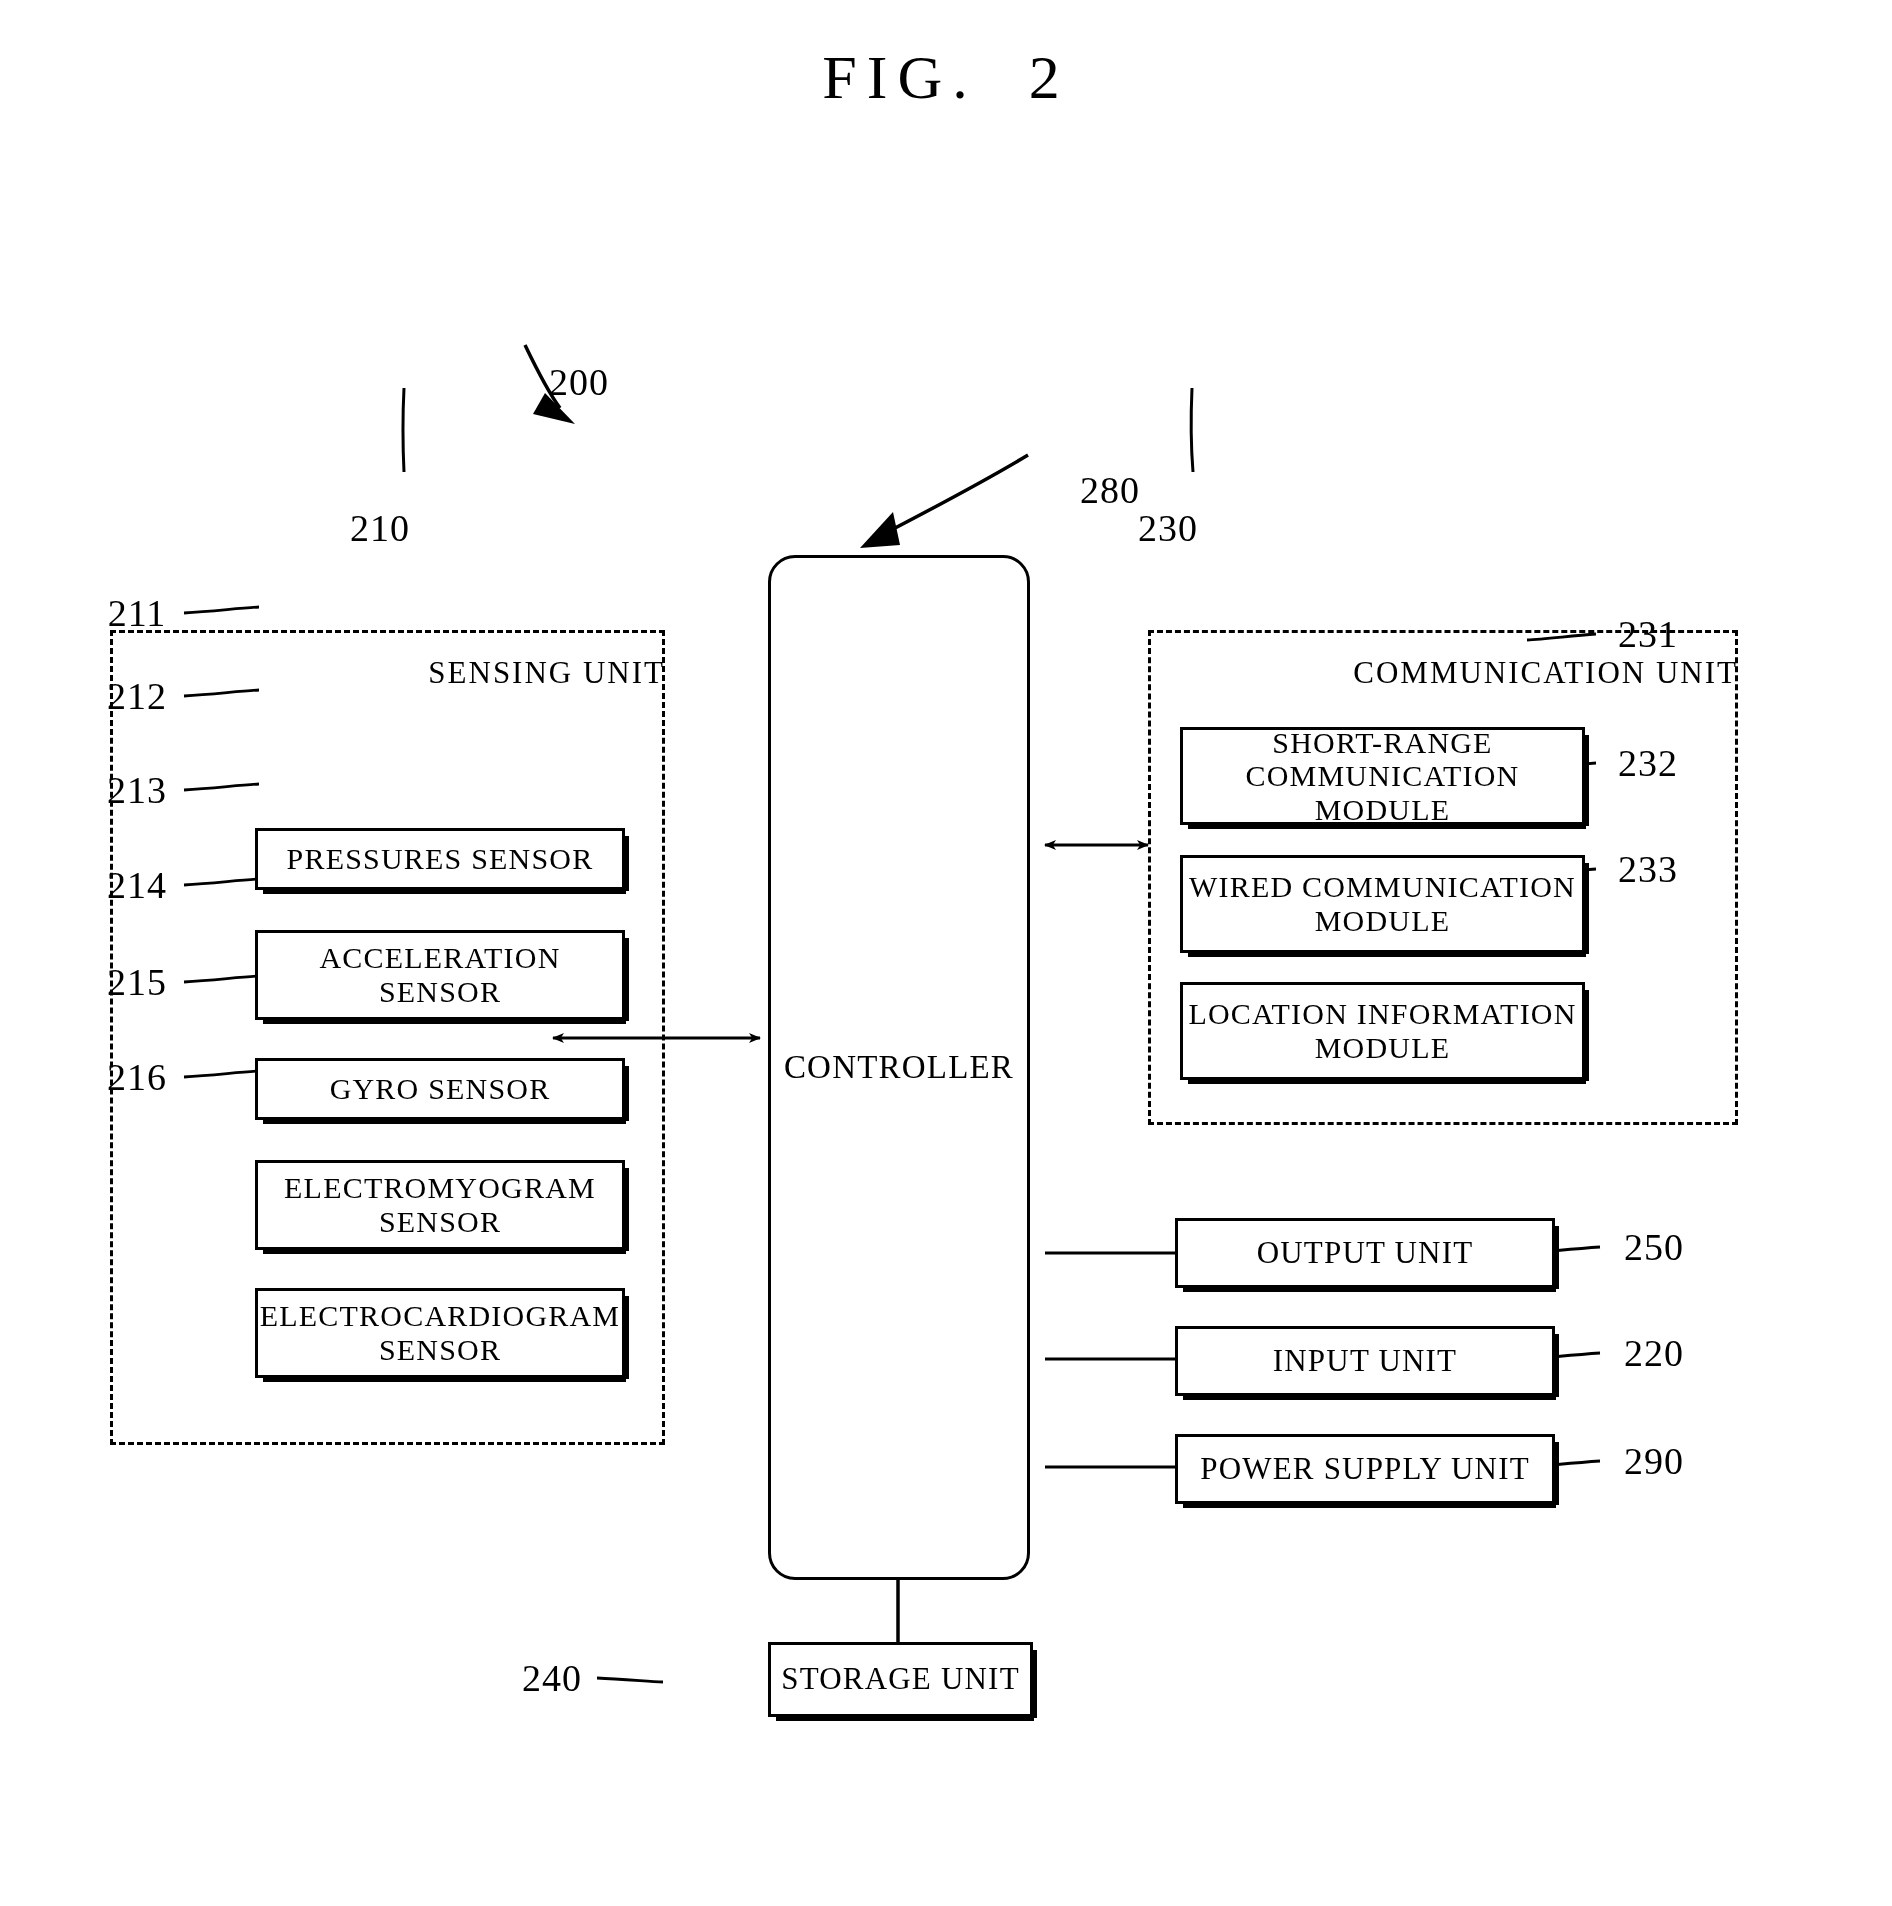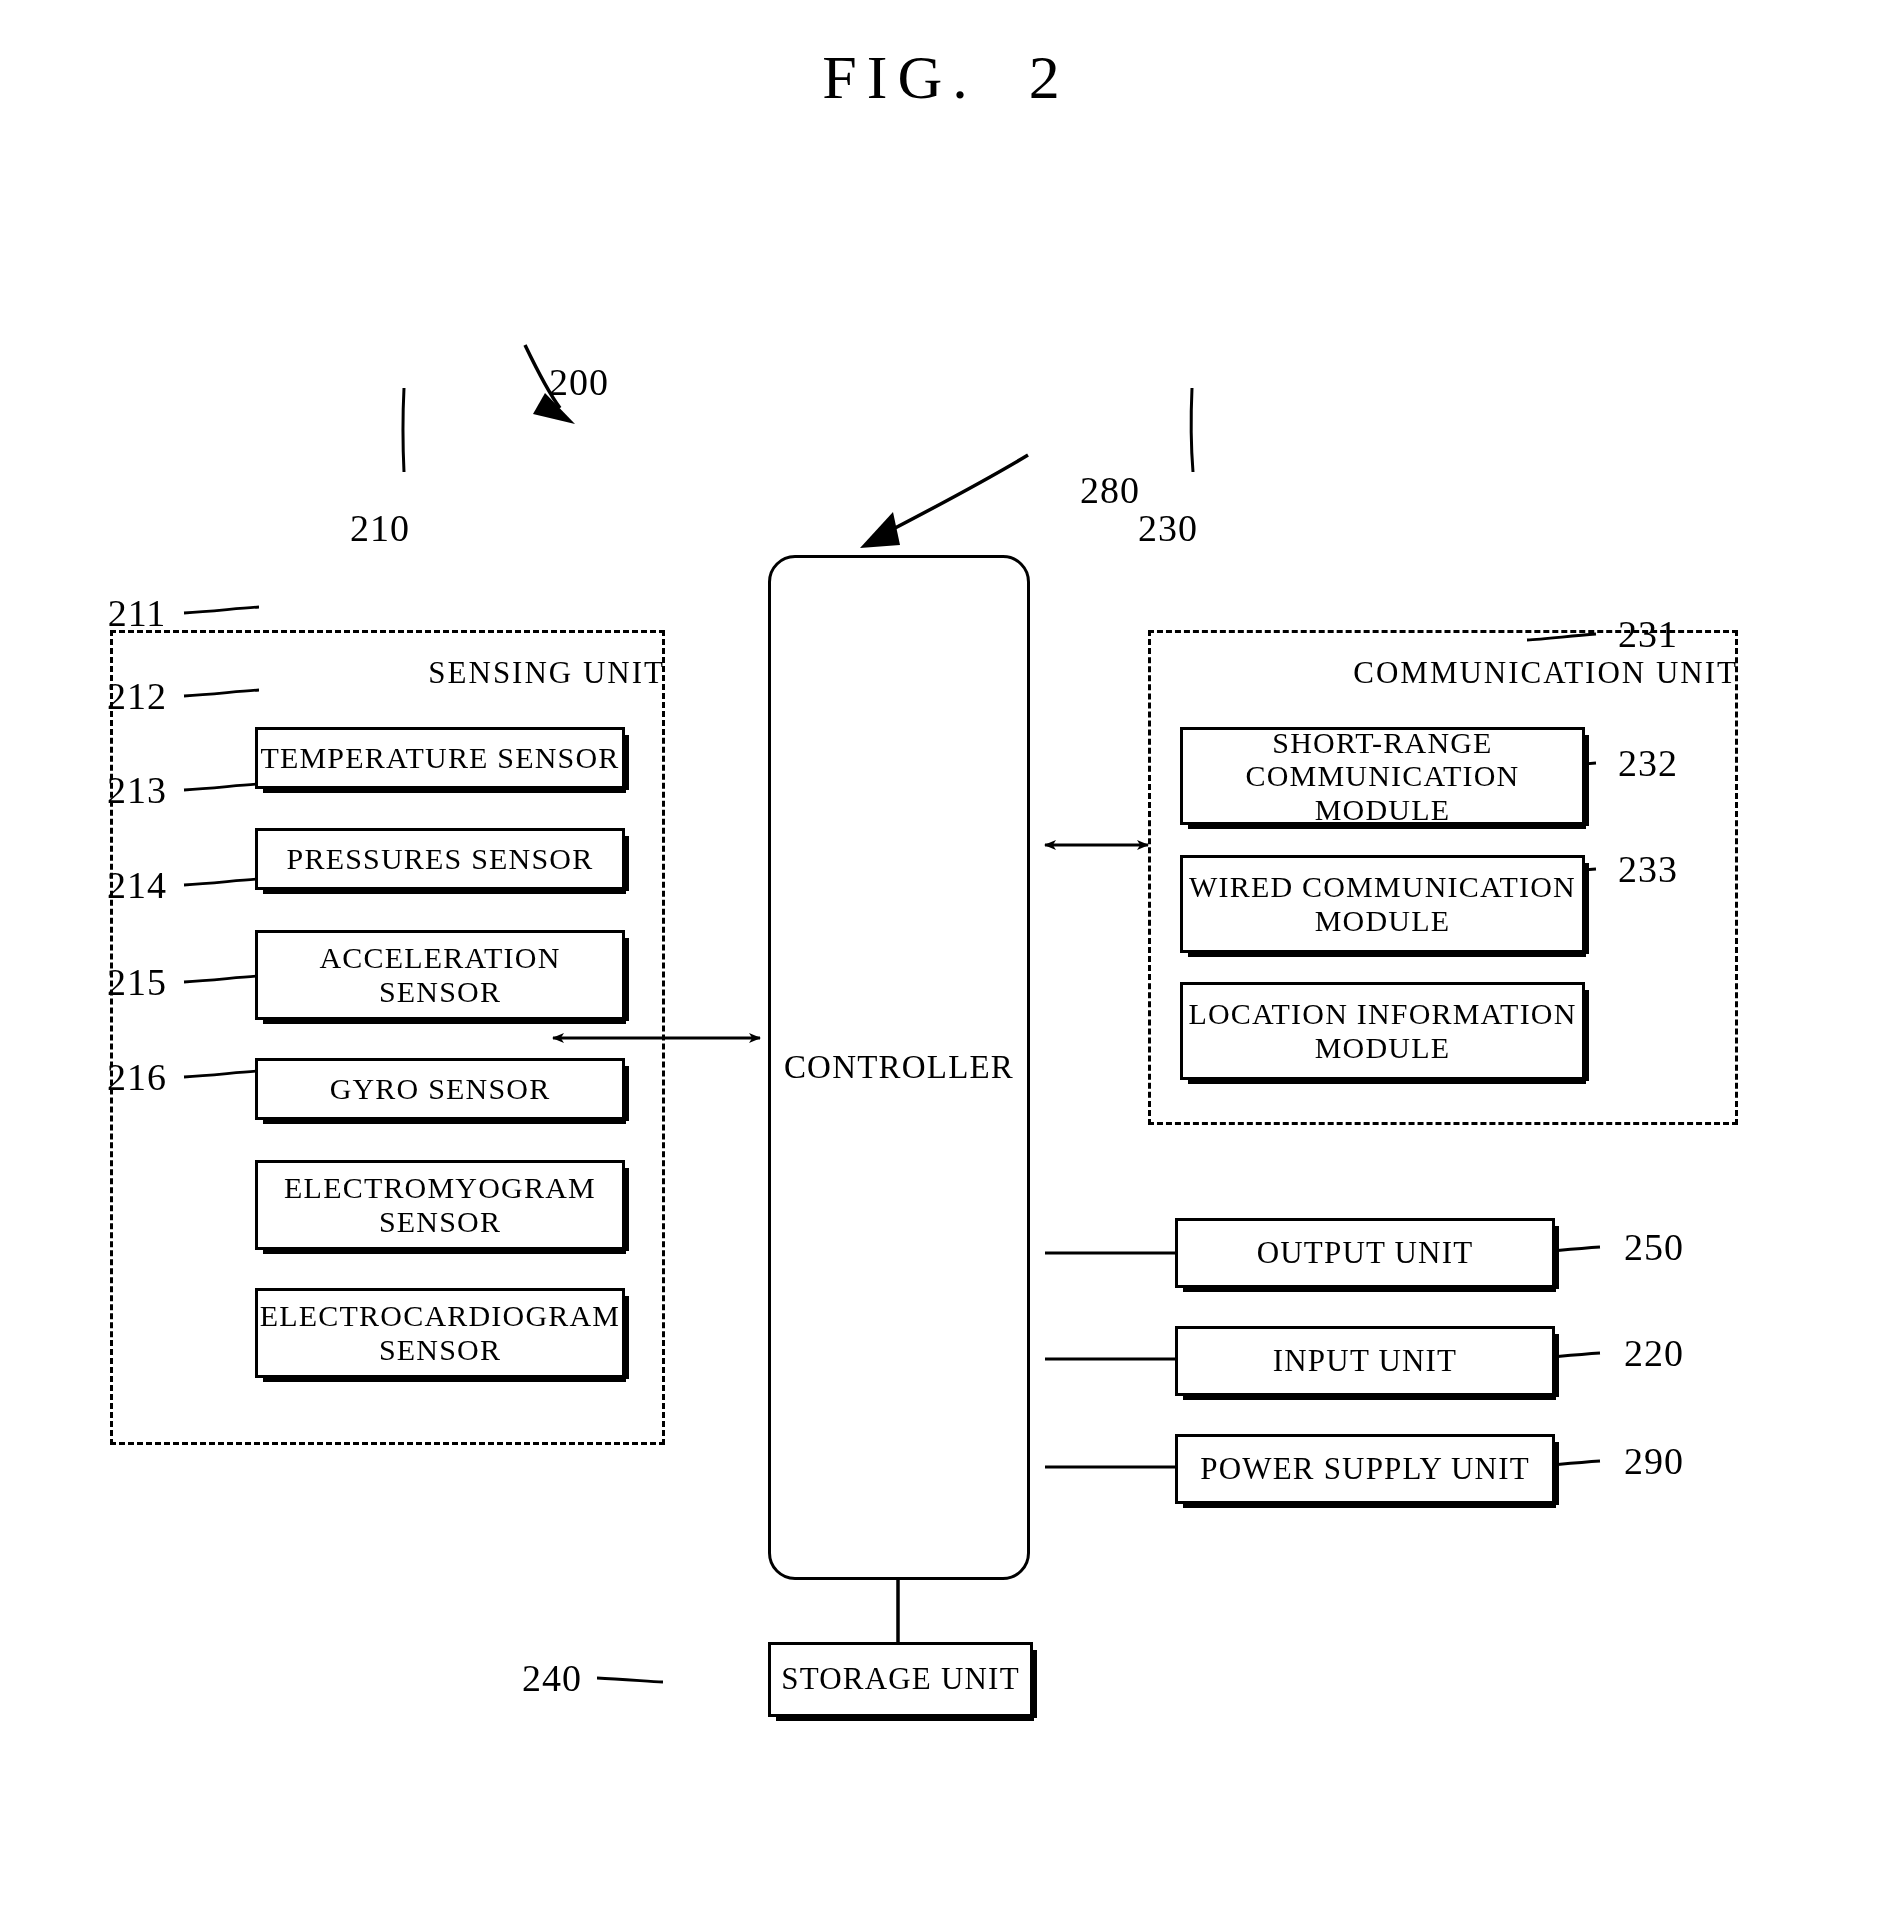--- a/index.html
+++ b/index.html
@@ -178,23 +178,20 @@
   <div class="ref" style="left:1654px; top:1353px; transform:translate(-50%,-50%);">220</div>
   <div class="ref" style="left:1654px; top:1461px; transform:translate(-50%,-50%);">290</div>
 
   <div class="ref" style="left:552px; top:1678px; transform:translate(-50%,-50%);">240</div>
 
   <div class="dashed" style="left:110px; top:630px; width:555px; height:815px;
                              left:110px; top:630px;" id="sensing-dashed"></div>
 
   <div class="group-title" style="left:110px; top:655px; width:555px;">SENSING UNIT</div>
 
-  <div class="box" style="left:255px; top:727px; width:370px; height:62px; font-size:30px;">
-    <span>TEMPERATURE SENSOR</span>
-  </div>
 
   <div class="box" style="left:255px; top:828px; width:370px; height:62px; font-size:30px;">
     <span>PRESSURES SENSOR</span>
   </div>
 
   <div class="box" style="left:255px; top:930px; width:370px; height:90px; font-size:30px;">
     <span>ACCELERATION
 SENSOR</span>
   </div>
 

